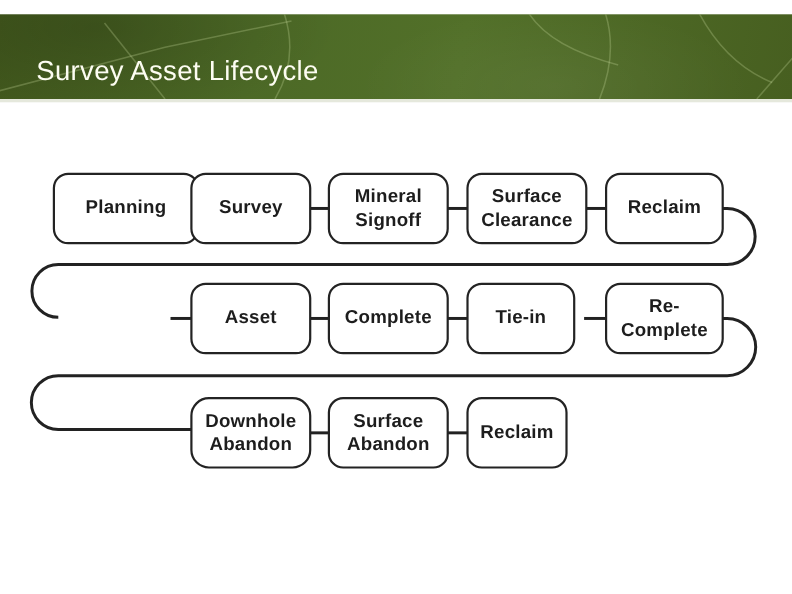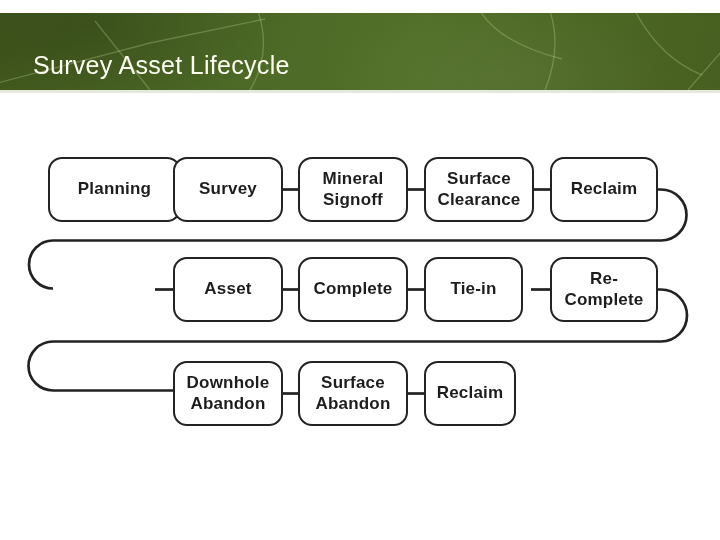--- a/index.html
+++ b/index.html
@@ -126,19 +126,19 @@
   <div class="node" style="left:424px; top:157px; width:110px;">Surface
 Clearance</div>
   <div class="node" style="left:550px; top:157px; width:108px;">Reclaim</div>
 
   <div class="node" style="left:173px; top:257px; width:110px;">Asset</div>
   <div class="node" style="left:298px; top:257px; width:110px;">Complete</div>
   <div class="node" style="left:424px; top:257px; width:99px;">Tie-in</div>
   <div class="node" style="left:550px; top:257px; width:108px;">Re-
 Complete</div>
 
-  <div class="node" style="left:173px; top:361px; width:110px;">Downhole
+  <div class="node" style="left:173px; top:361px; width:110px;border-radius:17px;">Downhole
 Abandon</div>
   <div class="node" style="left:298px; top:361px; width:110px;">Surface
 Abandon</div>
   <div class="node" style="left:424px; top:361px; width:92px;">Reclaim</div>
 
 </div>
 
 </body></html>

